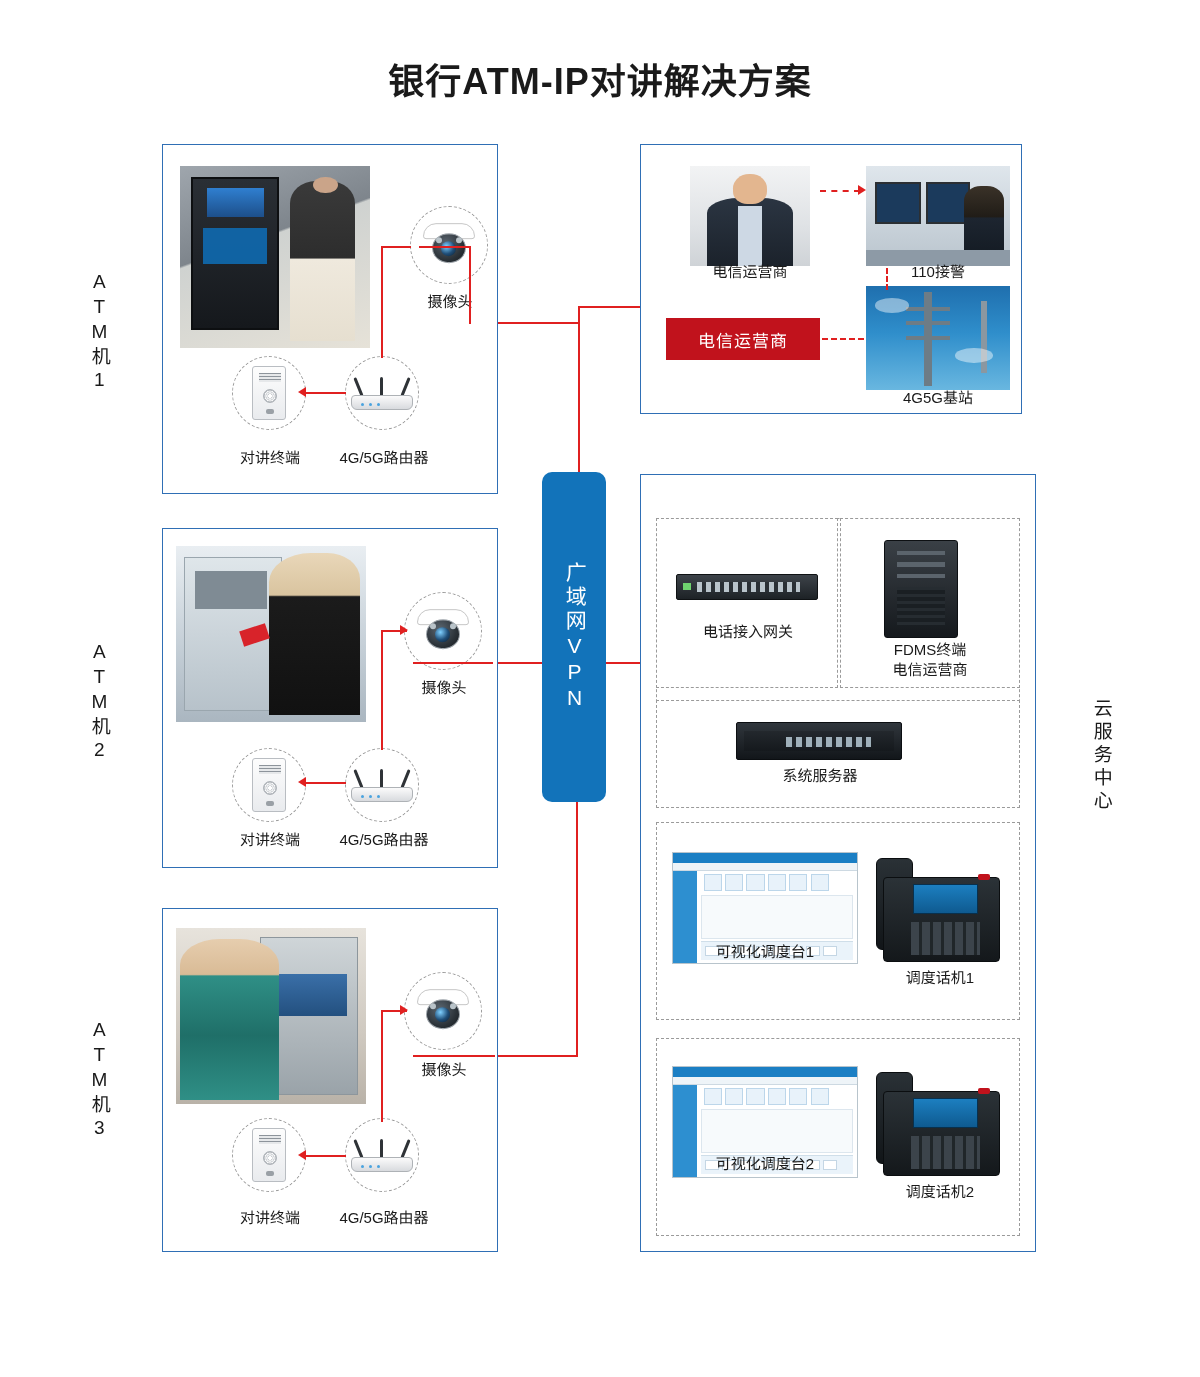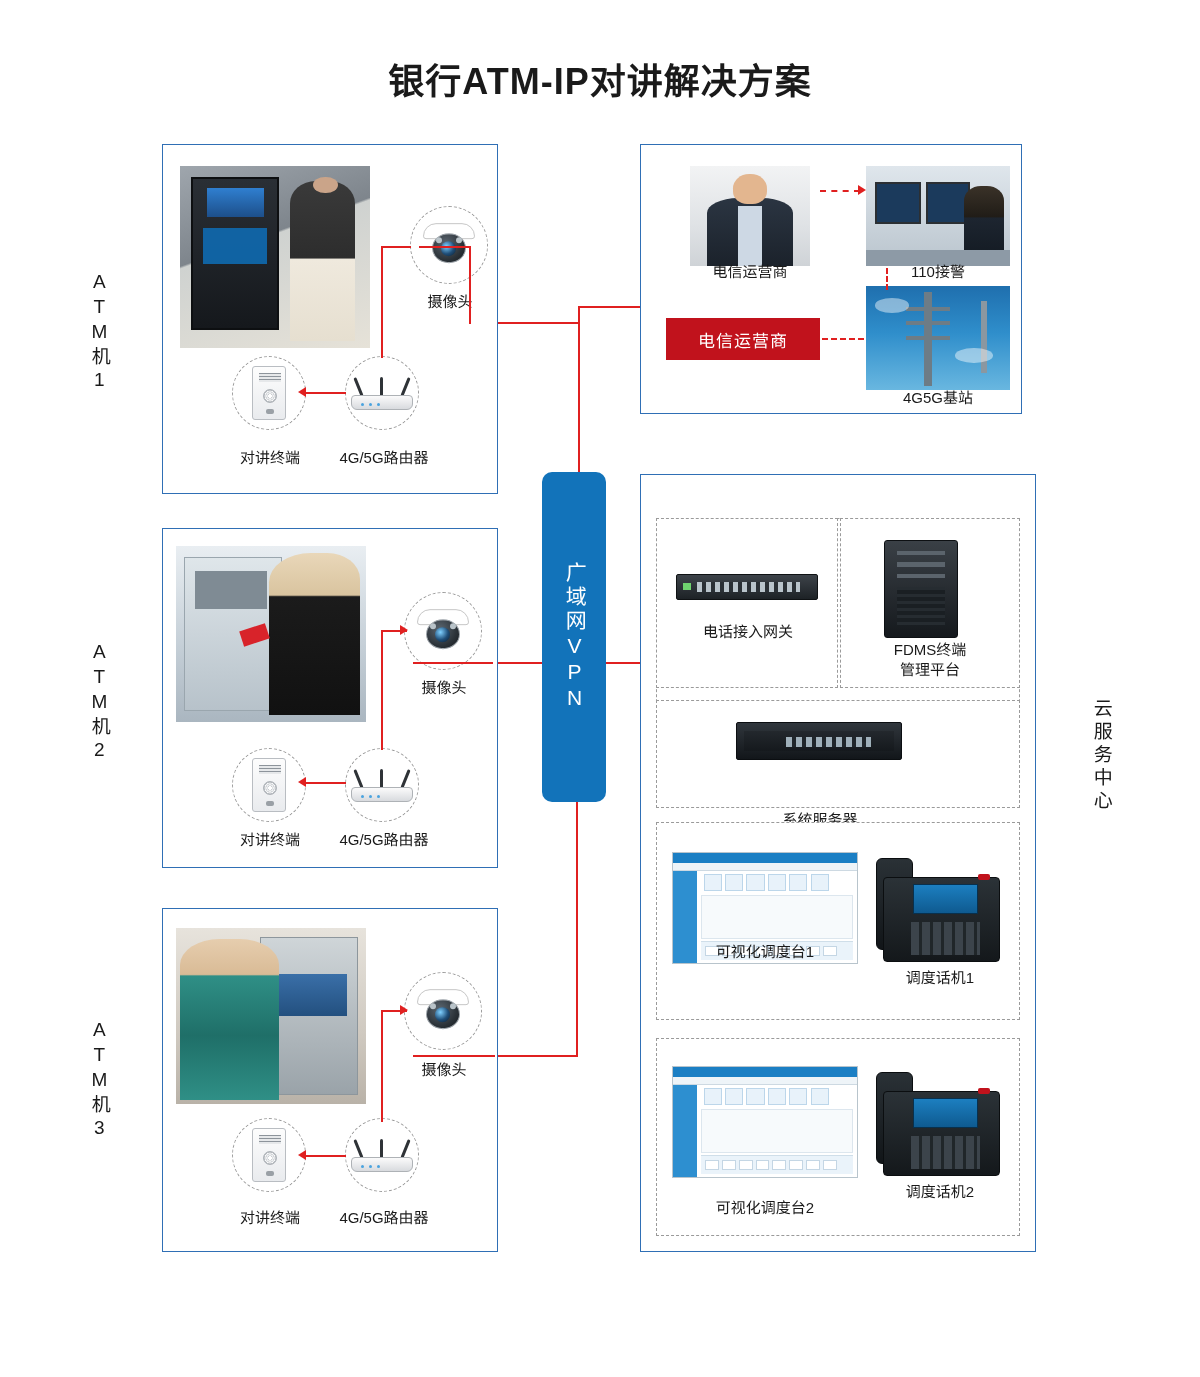--- a/index.html
+++ b/index.html
@@ -632,28 +632,28 @@
   </div>
   <div class="cap" style="left:666px; top:622px; width:164px;">电话接入网关</div>
 
   <div class="server-tower" style="left:884px; top:540px; width:74px; height:98px;">
     <div class="slot" style="top:10%;"></div>
     <div class="slot" style="top:22%;"></div>
     <div class="slot" style="top:34%;"></div>
     <div class="panel2"></div>
   </div>
   <div class="cap" style="left:852px; top:640px; width:156px;">FDMS终端
-管理平台</div>
+电信运营商</div>
 
   <div class="panel-dashed" style="left:656px; top:700px; width:364px; height:108px;"></div>
   <div class="rack" style="left:736px; top:722px; width:166px; height:38px;">
     <div class="face"></div>
       <div class="nics"></div>
   </div>
-  <div class="cap" style="left:756px; top:810px; width:128px;">系统服务器</div>
+  <div class="cap" style="left:756px; top:766px; width:128px;">系统服务器</div>
 
   <div class="panel-dashed" style="left:656px; top:822px; width:364px; height:198px;"></div>
 
   <div class="console" style="left:672px; top:852px; width:186px; height:112px;">
     <div class="topbar"></div>
     <div class="menubar"></div>
     <div class="side"></div>
     <div class="tiles">
       <div class="tile" style="left:2%;"></div>
       <div class="tile" style="left:16%;"></div>
@@ -704,21 +704,21 @@
       <div class="bbtn" style="left:3%;"></div>
       <div class="bbtn" style="left:14%;"></div>
       <div class="bbtn" style="left:25%;"></div>
       <div class="bbtn" style="left:36%;"></div>
       <div class="bbtn" style="left:47%;"></div>
       <div class="bbtn" style="left:58%;"></div>
       <div class="bbtn" style="left:69%;"></div>
       <div class="bbtn" style="left:80%;"></div>
     </div>
   </div>
-  <div class="cap" style="left:672px; top:1184px; width:186px; padding-top:14px;">可视化调度台2</div>
+  <div class="cap" style="left:672px; top:1140px; width:186px; padding-top:14px;">可视化调度台2</div>
 
   <div class="ipphone" style="left:876px; top:1060px; width:124px; height:118px;">
     <div class="handset"></div>
     <div class="base"></div>
     <div class="scr"></div>
     <div class="keys"></div>
     <div class="redled"></div>
   </div>
   <div class="cap" style="left:878px; top:1182px; width:124px;">调度话机2</div>
 

